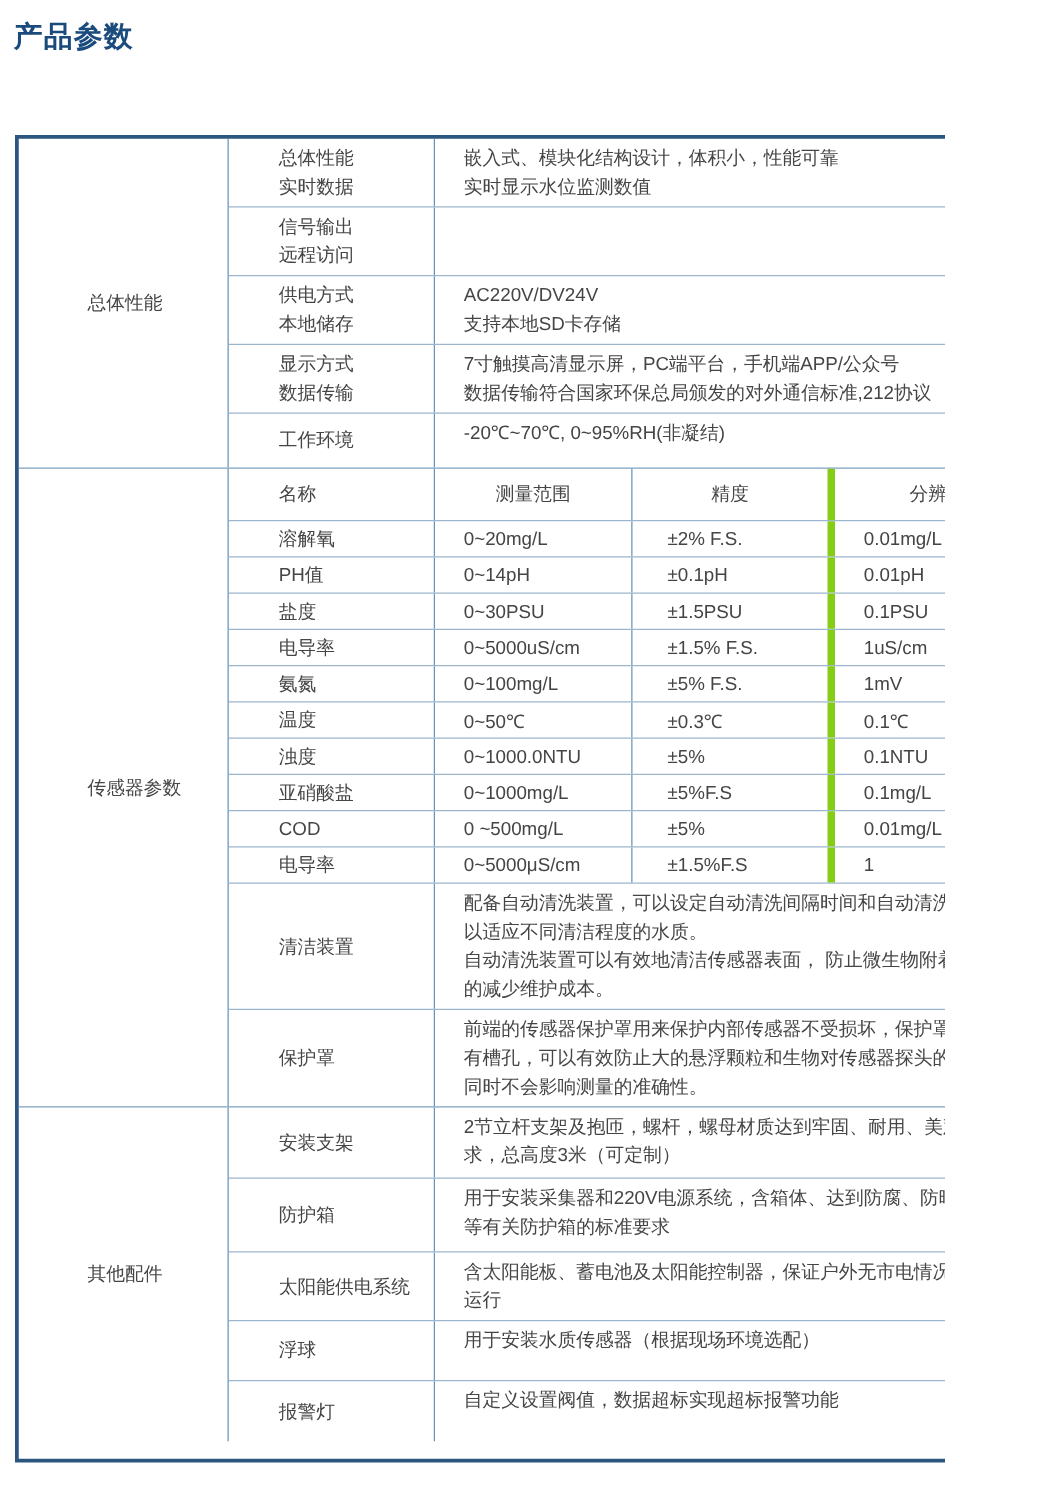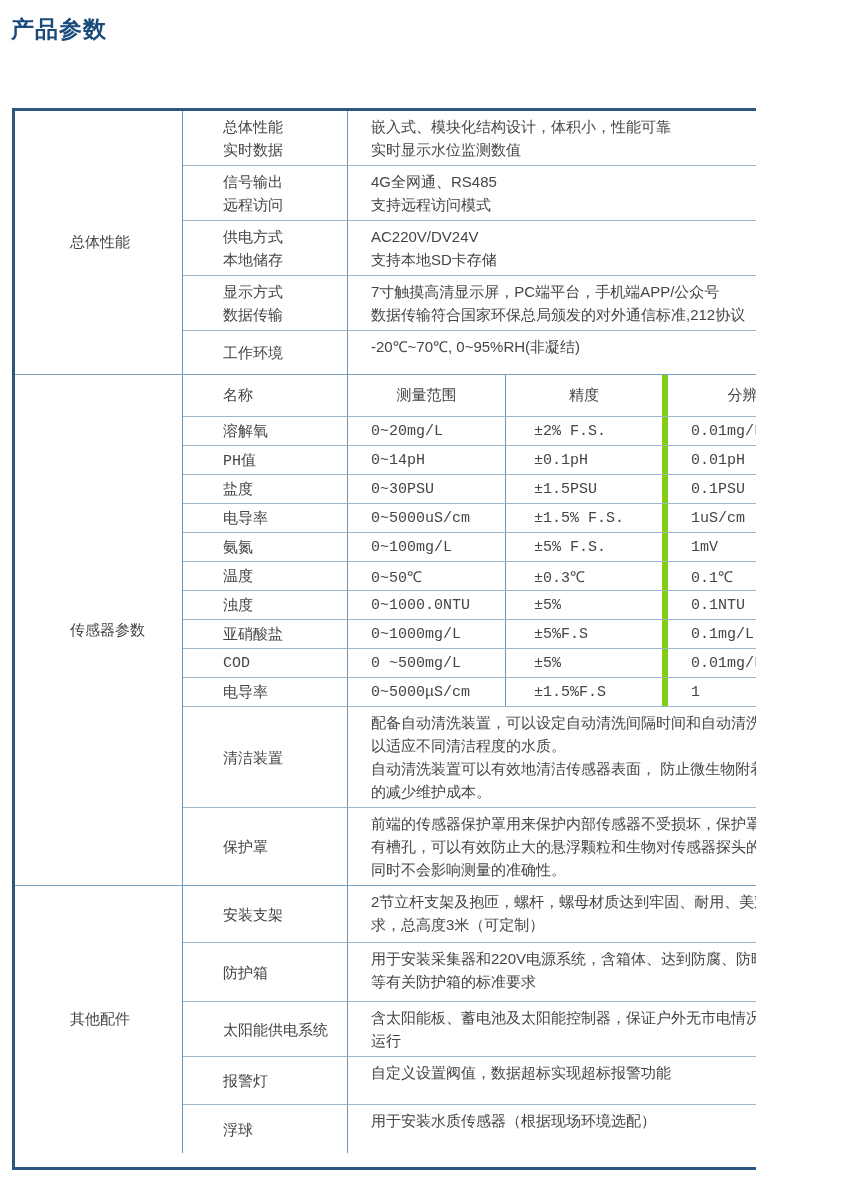--- a/index.html
+++ b/index.html
@@ -26,21 +26,21 @@
     padding:4px 6px 4px 40px; font-size:15px; line-height:23px; }
   .value-cell { flex:1; display:flex; flex-direction:column; 
     padding:4px 14px 4px 23px; font-size:15px; line-height:23px; min-width:0; }
 
   .h-a{min-height:50px}.h-b{min-height:51px}.h-c{min-height:55px}
   .h-d{min-height:51px}.h-e{min-height:43px}
   .h-clean{min-height:100px}.h-guard{min-height:76px}
   .h-mount{min-height:57px}.h-box{min-height:59px}.h-solar{min-height:46px}
   .h-float{min-height:48px}.h-alarm{min-height:48px}
 
-  .srow { display:flex; border-bottom:1px solid #9cb6cd; height:29px;font-family:Liberation Mono, monospace; }
+  .srow { display:flex; border-bottom:1px solid #9cb6cd; height:29px; }
   .srow.shead { height:42px; }
   .s-name { width:165px; flex:0 0 165px; border-right:1px solid #6b93b6;
     display:flex; align-items:center; padding-left:40px; font-size:15px; }
   .s-range { width:158px; flex:0 0 158px; border-right:1px solid #6b93b6;
     display:flex; align-items:center; padding-left:23px; font-size:15px; }
   .s-prec { width:162px; flex:0 0 162px; border-right:6px solid #84cc16;
     display:flex; align-items:center; padding-left:28px; font-size:15px; }
   .s-res { flex:1; display:flex; align-items:center; padding-left:23px; font-size:15px; }
   .shead .s-range, .shead .s-prec, .shead .s-res { justify-content:center; padding-left:0;text-align:right; }
 
@@ -67,24 +67,20 @@
           <div class="value-cell">
             <div>嵌入式、模块化结构设计，体积小，性能可靠</div>
             <div>实时显示水位监测数值</div>
           </div>
         </div>
         <div class="row h-b">
           <div class="name-cell">
             <div>信号输出</div>
             <div>远程访问</div>
           </div>
-          <div class="value-cell">
-            <div>4G全网通、RS485</div>
-            <div>支持远程访问模式</div>
-          </div>
         </div>
         <div class="row h-c">
           <div class="name-cell">
             <div>供电方式</div>
             <div>本地储存</div>
           </div>
           <div class="value-cell">
             <div>AC220V/DV24V</div>
             <div>支持本地SD卡存储</div>
           </div>
@@ -223,33 +219,33 @@
           </div>
         </div>
         <div class="row h-solar">
           <div class="name-cell">
             <div>太阳能供电系统</div>
           </div>
           <div class="value-cell">
             <div>含太阳能板、蓄电池及太阳能控制器，保证户外无市电情况下正常运行</div>
           </div>
         </div>
+        <div class="row h-float">
+          <div class="name-cell">
+            <div>浮球</div>
+          </div>
+          <div class="value-cell">
+            <div>用于安装水质传感器（根据现场环境选配）</div>
+          </div>
+        </div>
         <div class="row h-alarm">
           <div class="name-cell">
             <div>报警灯</div>
           </div>
           <div class="value-cell">
             <div>自定义设置阀值，数据超标实现超标报警功能</div>
-          </div>
-        </div>
-        <div class="row h-float">
-          <div class="name-cell">
-            <div>浮球</div>
-          </div>
-          <div class="value-cell">
-            <div>用于安装水质传感器（根据现场环境选配）</div>
           </div>
         </div>
       </div>
     </div>
 
   </div>
 </div>
 
 </body></html>

